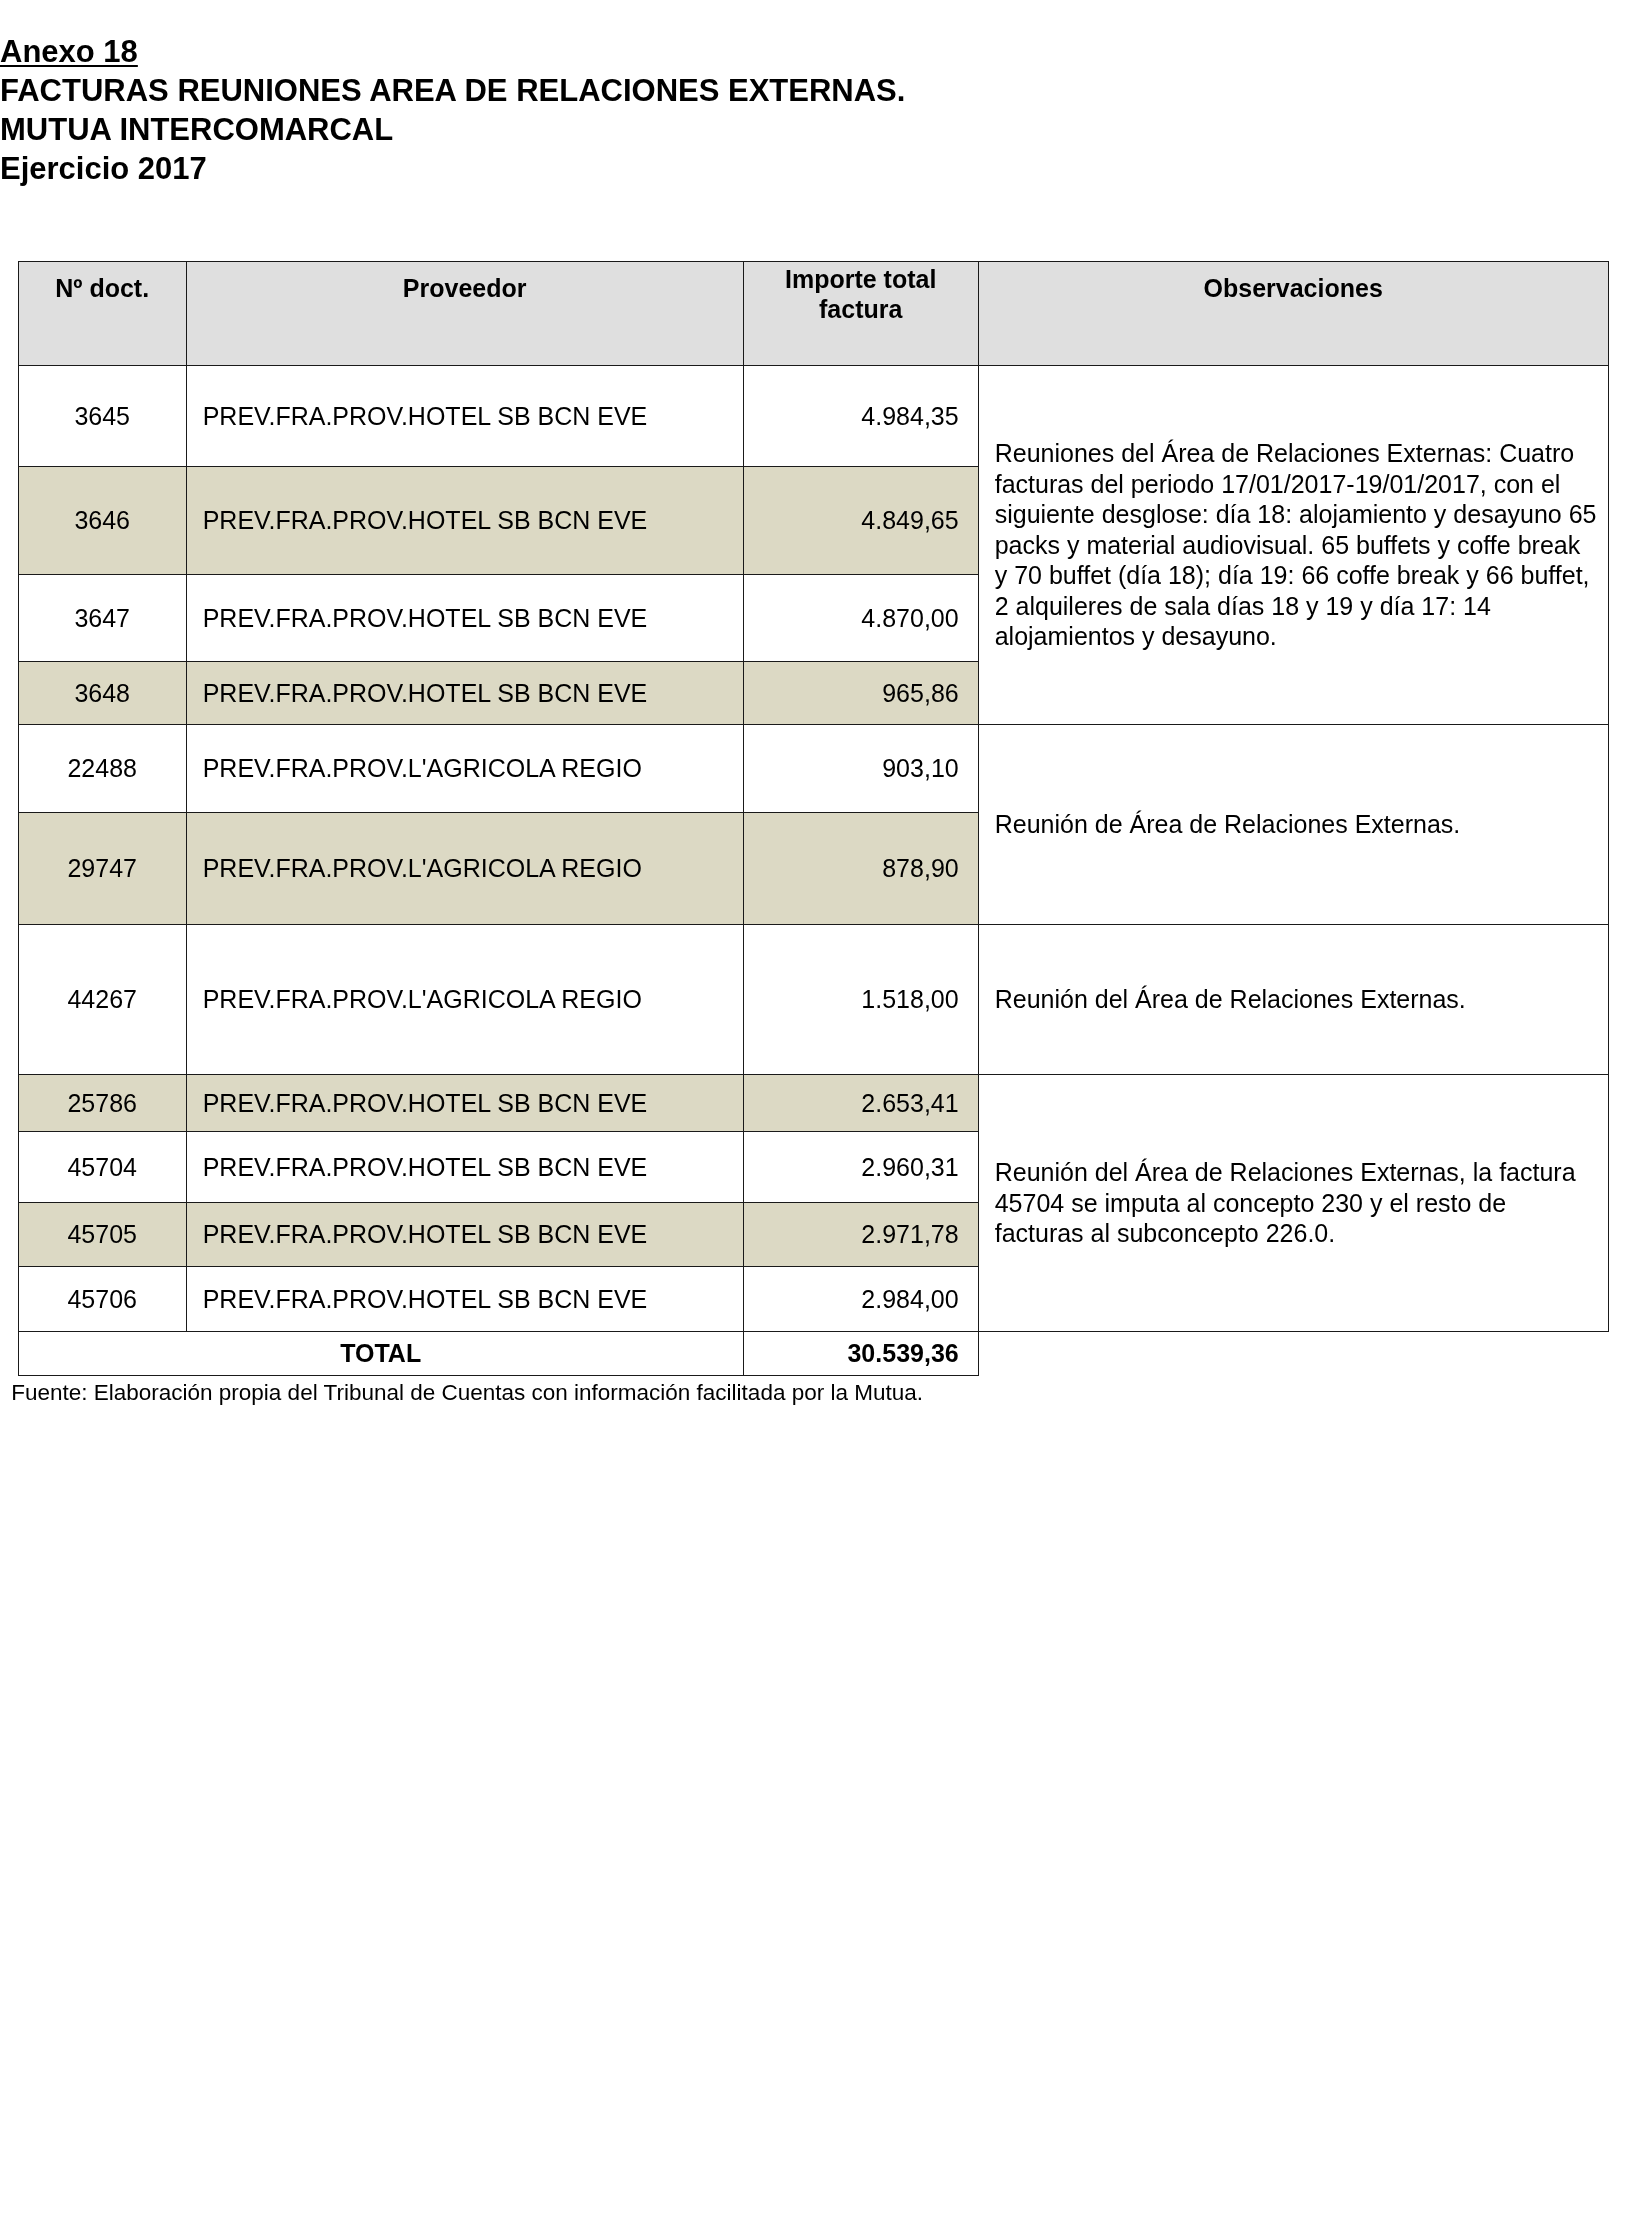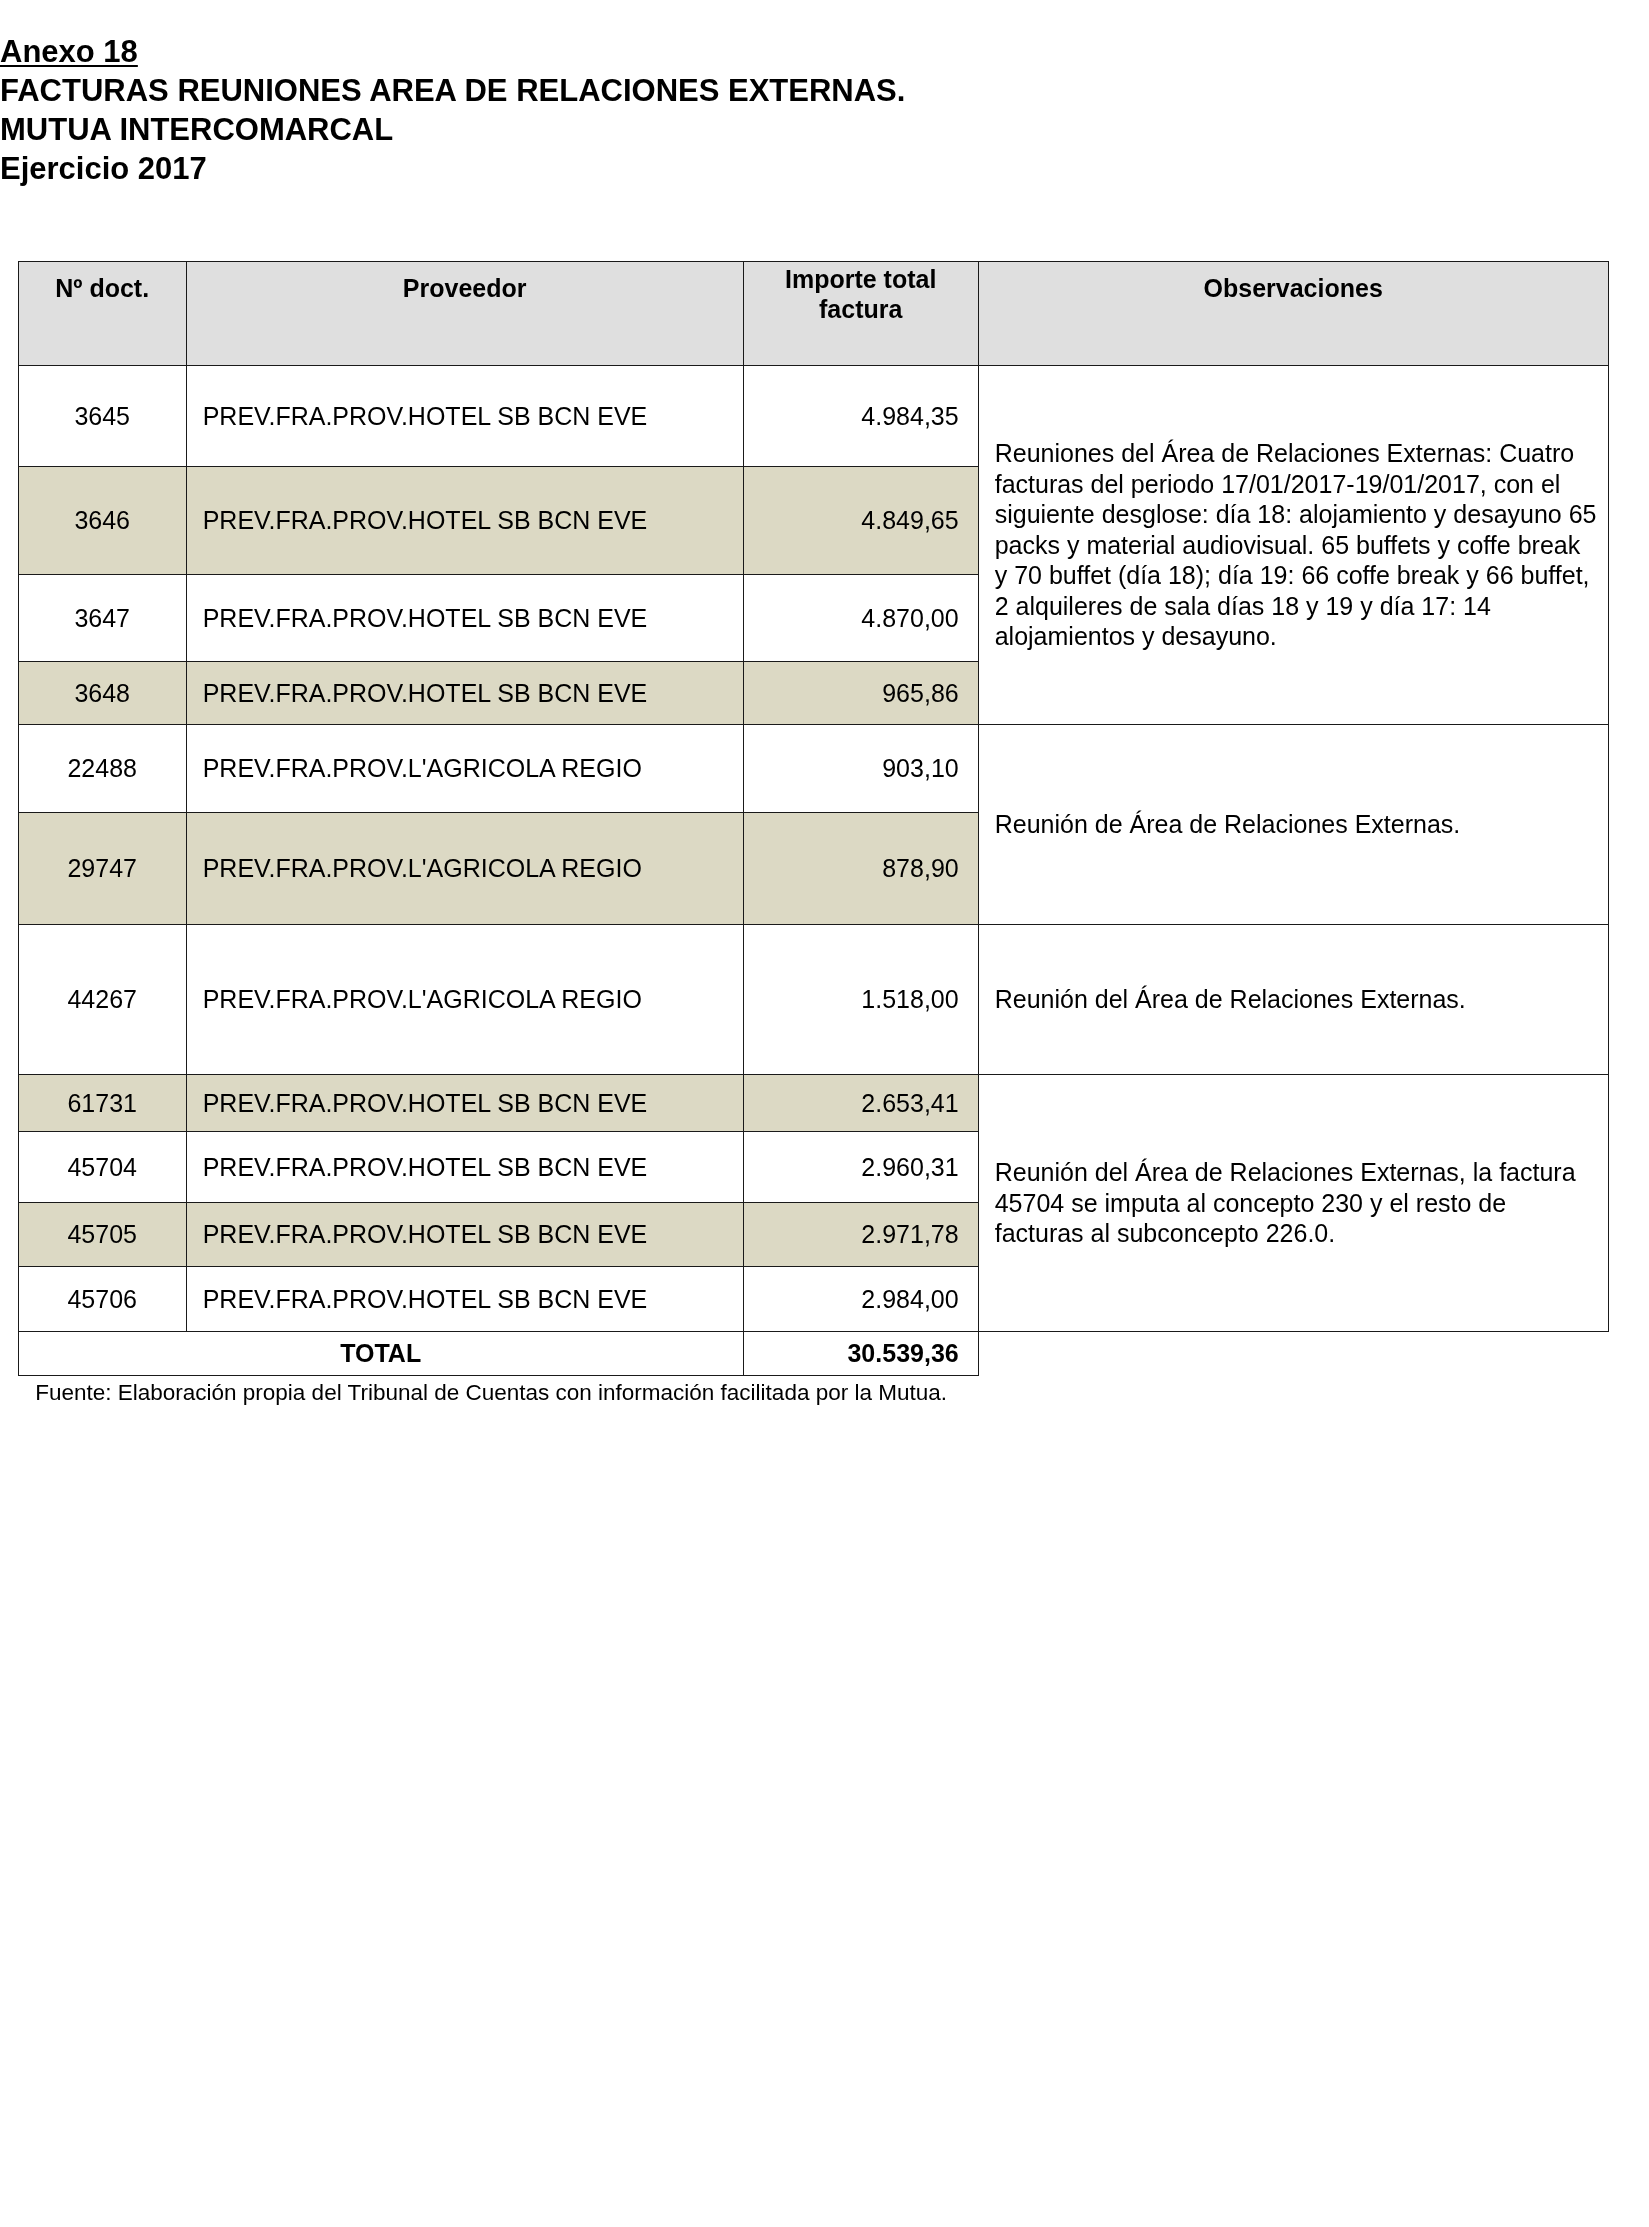--- a/index.html
+++ b/index.html
@@ -30,21 +30,21 @@
     td.c1 { text-align: center; }
     td.c2 { text-align: left; padding-left: 16px !important; white-space: nowrap; }
     td.c3 { text-align: right; padding-right: 19px !important; white-space: nowrap; }
     td.obs {
       text-align: left; padding-left: 16px !important; padding-right: 9.6px !important;
       line-height: 30.5px; font-size: 25px; background: #fff; vertical-align: middle; margin-left: 40px;
     }
     tr.total td { font-weight: bold; background: #fff; margin-top: 17px; }
     tr.total td.blank { border: none; border-top: 1.6px solid #1a1a1a; background: transparent; }
     .footnote {
-      position: absolute; left: 11.2px; top: 1380px; font-size: 22.5px; white-space: nowrap; margin-left: 24px;
+      position: absolute; left: 11.2px; top: 1380px; font-size: 22.5px; white-space: nowrap;
     }
   </style>
 </head>
 <body>
 
 <div class="titles">
   <div class="annex">Anexo 18</div>
   <div>FACTURAS REUNIONES AREA DE RELACIONES EXTERNAS.</div>
   <div>MUTUA INTERCOMARCAL</div>
   <div>Ejercicio 2017</div>
@@ -100,21 +100,21 @@
   </tr>
 
   <tr style="height:150px">
     <td class="c1 rowcell">44267</td>
     <td class="c2 rowcell">PREV.FRA.PROV.L'AGRICOLA REGIO</td>
     <td class="c3 rowcell">1.518,00</td>
     <td class="obs">Reunión del Área de Relaciones Externas.</td>
   </tr>
 
   <tr class="shade" style="height:57px">
-    <td class="c1 rowcell">61731</td>
+    <td class="c1 rowcell">25786</td>
     <td class="c2 rowcell">PREV.FRA.PROV.HOTEL SB BCN EVE</td>
     <td class="c3 rowcell">2.653,41</td>
     <td class="obs" rowspan="4">Reunión del Área de Relaciones Externas, la factura 45704 se imputa al concepto 230 y el resto de facturas al subconcepto 226.0.</td>
   </tr>
   <tr style="height:71px">
     <td class="c1 rowcell">45704</td>
     <td class="c2 rowcell">PREV.FRA.PROV.HOTEL SB BCN EVE</td>
     <td class="c3 rowcell">2.960,31</td>
   </tr>
   <tr class="shade" style="height:64px">

